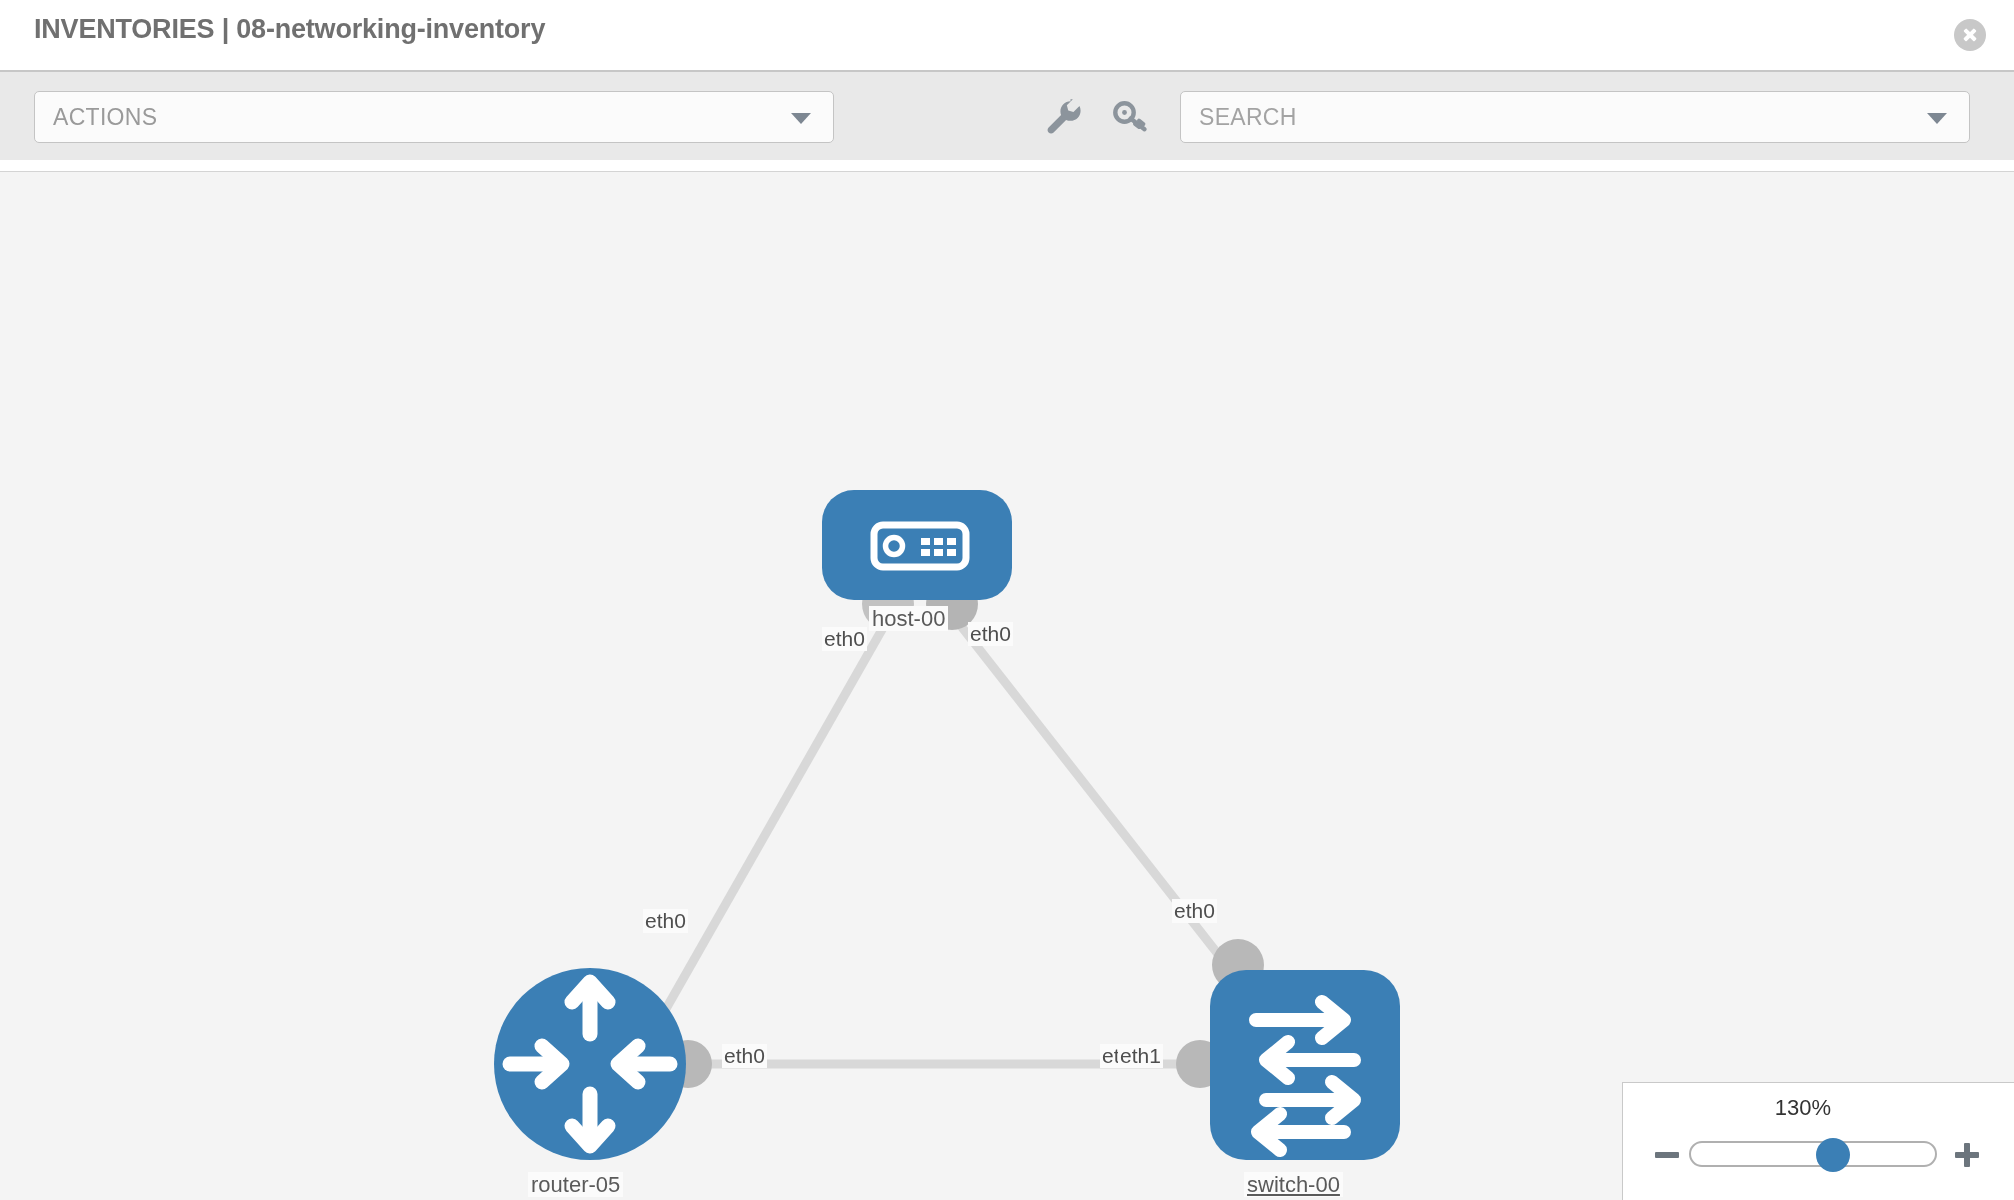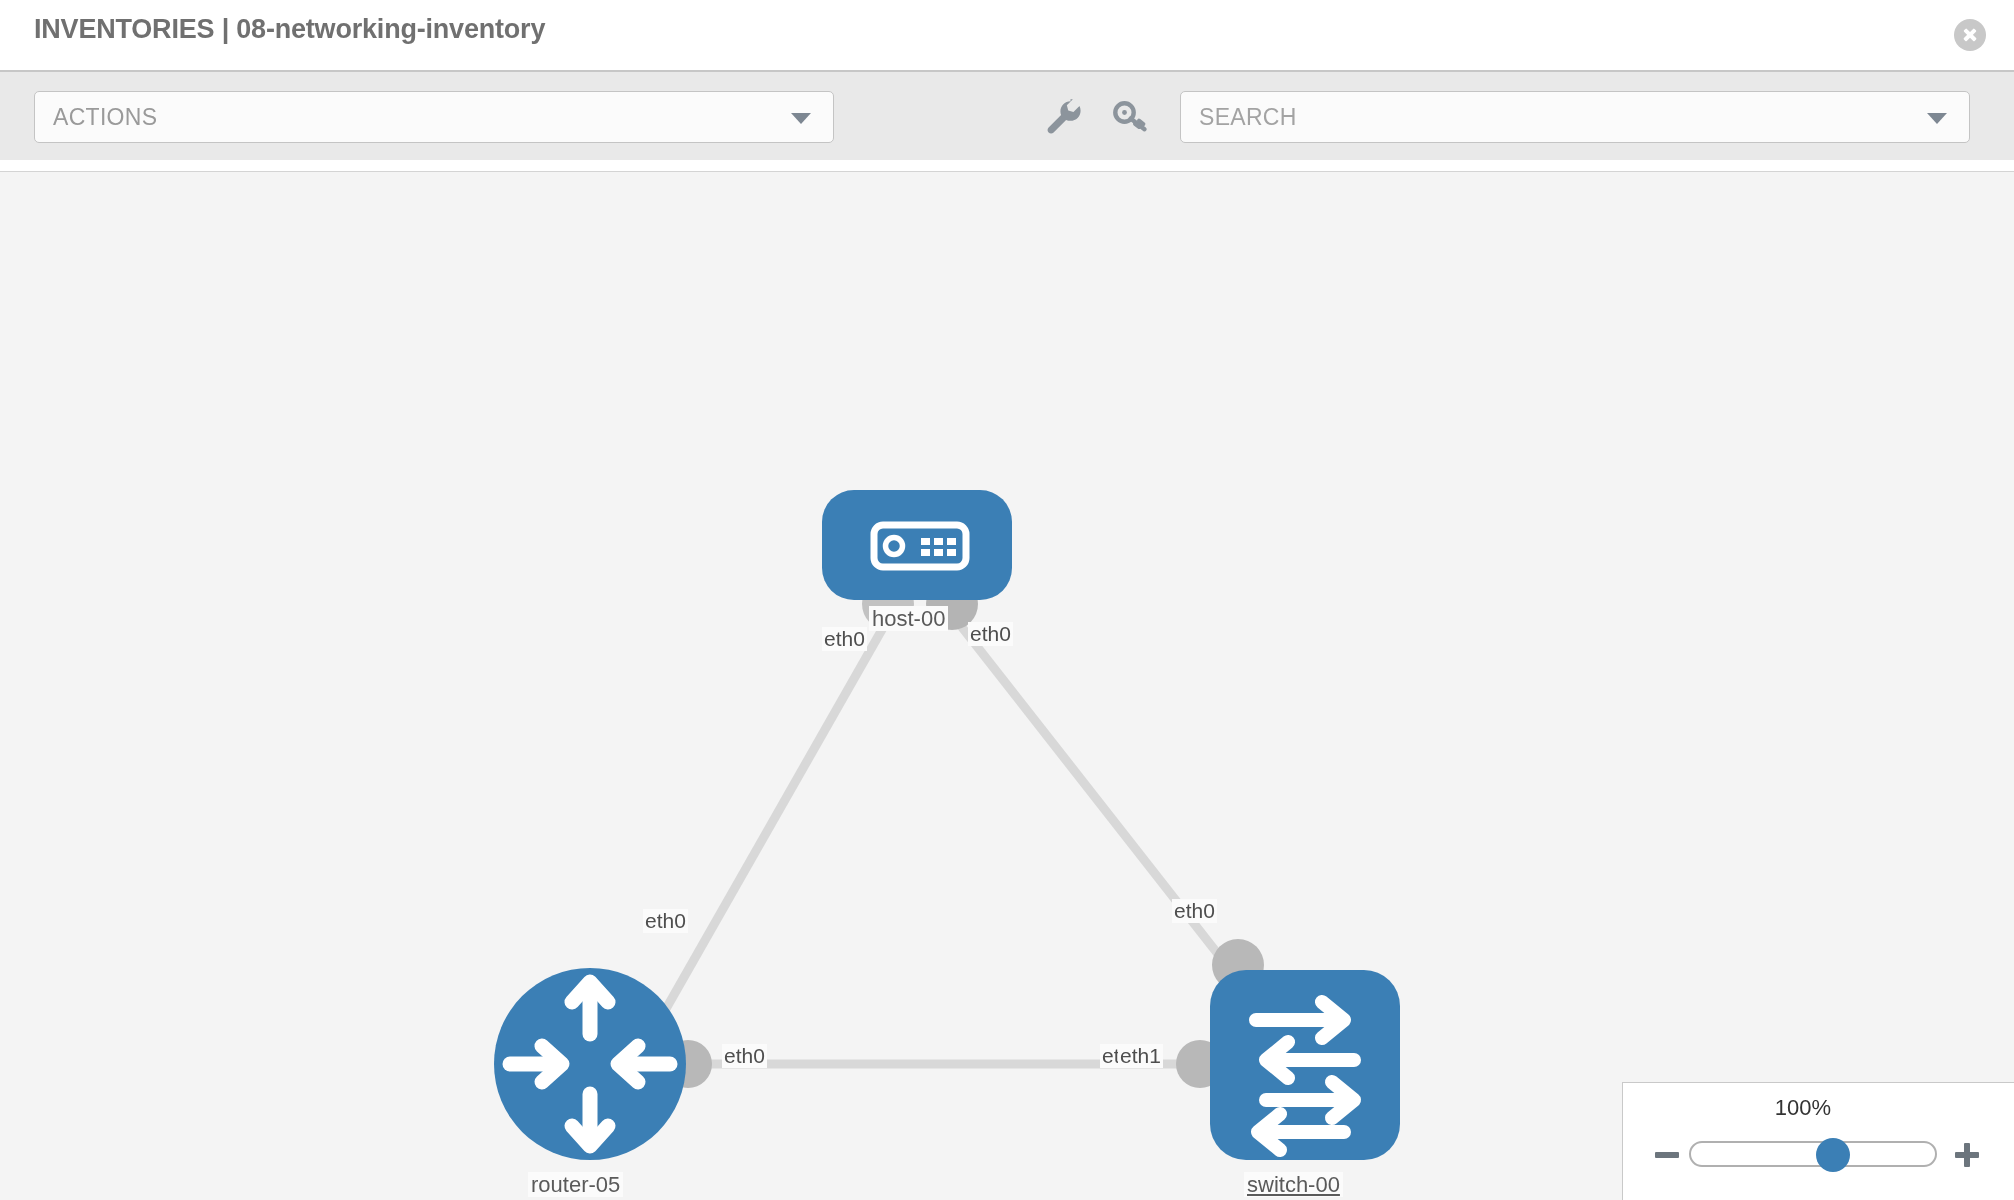--- a/index.html
+++ b/index.html
@@ -379,21 +379,21 @@
     <div class="edge-label" style="left:1100px; top:872px;">eth</div>
 
     <div class="edge-label" style="left:1118px; top:872px;">eth1</div>
 
     <div class="node-label" style="left:528px; top:1000px;">router-05</div>
 
     <div class="node-label" style="left:1244px; top:1000px;text-decoration:underline;">switch-00</div>
   </div>
 
   <div class="zoom-panel">
-    <div class="zoom-level">100%</div>
+    <div class="zoom-level">130%</div>
     <div class="zoom-minus"></div>
     <div class="zoom-track">
       <div class="zoom-handle" style="left: 124.52px;"></div>
     </div>
     <div class="zoom-plus"></div>
   </div>
 
 </div>
 
 </body></html>

